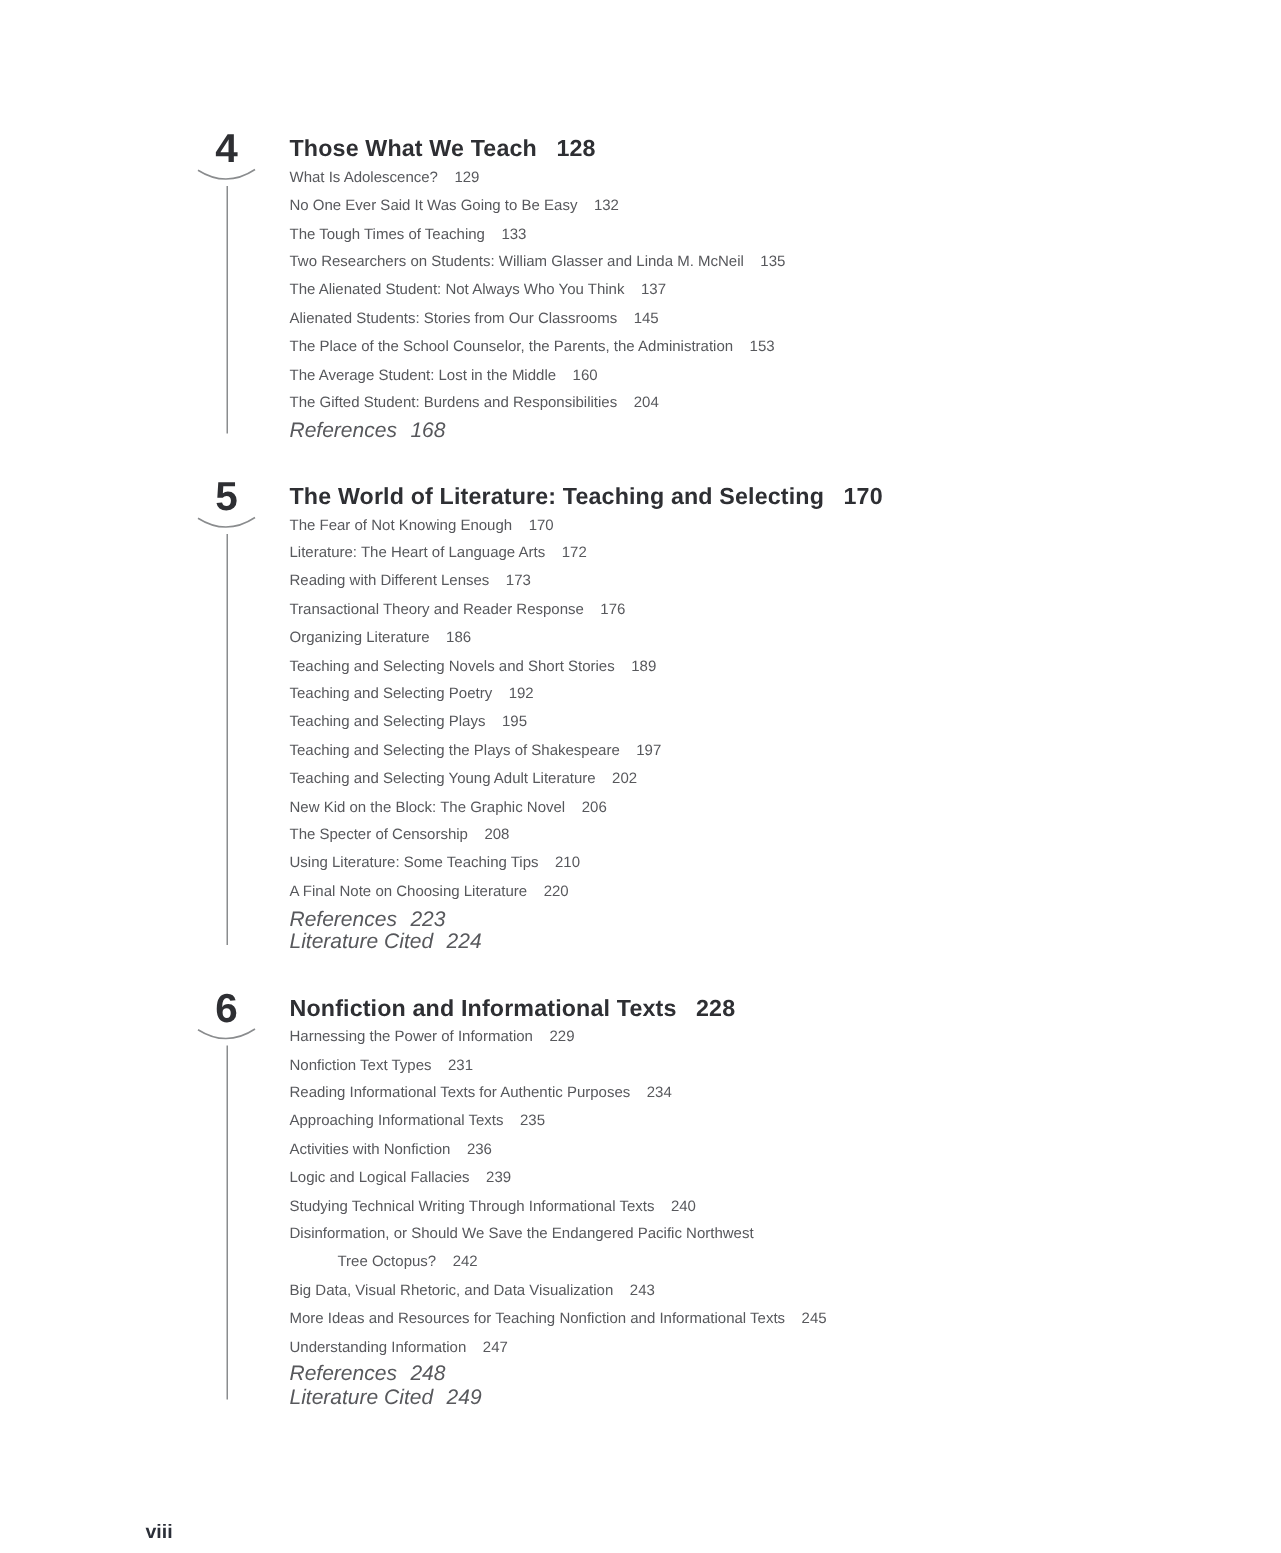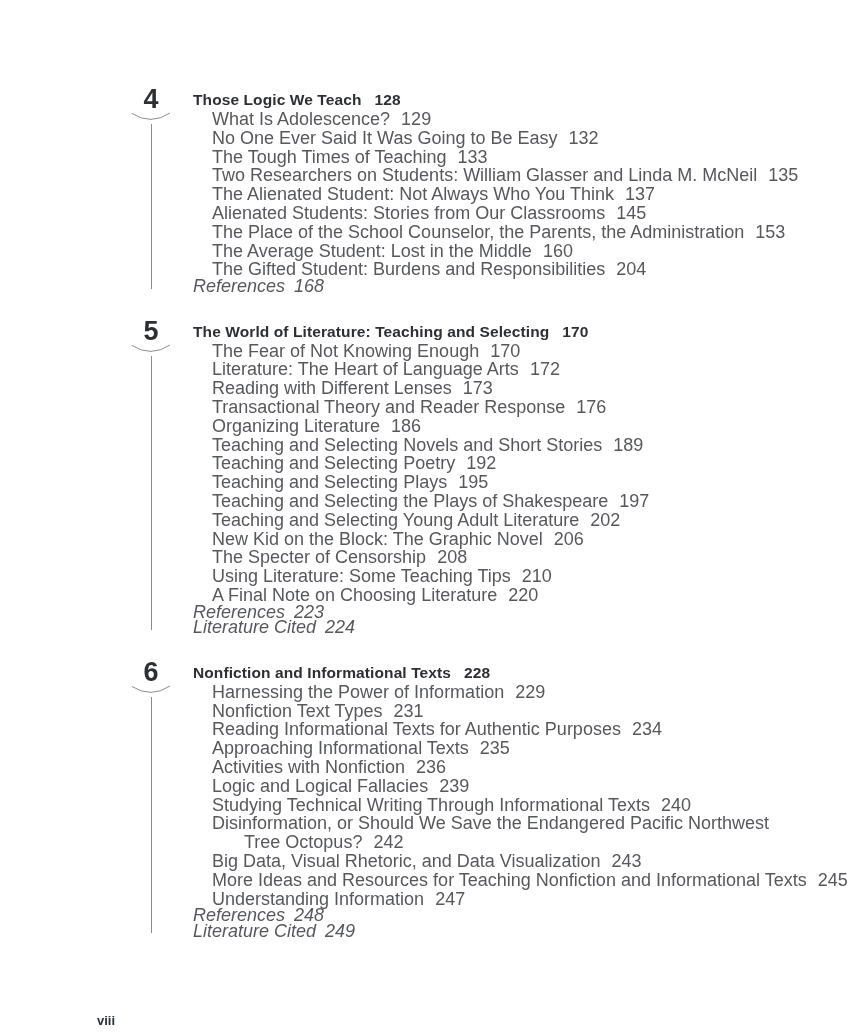--- a/index.html
+++ b/index.html
@@ -64,30 +64,29 @@
   .trow {
     font-size: 15.5px;
     font-weight: bold;
     line-height: 20px;
     color: var(--title-text);
     letter-spacing: 0.1px;
     white-space: nowrap;
   }
   .tp { margin-left: 13px; }
   .item {
-    font-size: 18px;
+    font-size: 10px;
     line-height: 18.8px;
     color: var(--body-text);
     white-space: nowrap;
-    margin-left: 19px;
   }
   .item.cont { padding-left: 32px; }
   .pg { margin-left: 11px; }
   .ref {
-    font-size: 18px;
+    font-size: 14px;
     font-style: italic;
     line-height: 15.5px;
     color: var(--body-text);
     white-space: nowrap;
   }
   .rpg { margin-left: 9px; }
   .folio {
     position: absolute;
     left: 97px;
     top: 1013px;
@@ -103,21 +102,21 @@
   <div class="toc" id="toc">
       <section class="chapter">
         <div class="rail">
           <div class="num">4</div>
           <svg class="arc" viewBox="0 0 40 12" xmlns="http://www.w3.org/2000/svg">
             <path d="M1 1.5 Q20 13.5 39 1" fill="none" stroke="currentColor" stroke-width="1"></path>
           </svg>
           <div class="stem"></div>
         </div>
         <div class="cbody">
-          <div class="trow"><span class="t">Those Logic We Teach</span><span class="tp">128</span></div>
+          <div class="trow"><span class="t">Those What We Teach</span><span class="tp">128</span></div>
           <div class="item"><span class="it">What Is Adolescence?</span><span class="pg">129</span></div>
           <div class="item"><span class="it">No One Ever Said It Was Going to Be Easy</span><span class="pg">132</span></div>
           <div class="item"><span class="it">The Tough Times of Teaching</span><span class="pg">133</span></div>
           <div class="item"><span class="it">Two Researchers on Students: William Glasser and Linda M. McNeil</span><span class="pg">135</span></div>
           <div class="item"><span class="it">The Alienated Student: Not Always Who You Think</span><span class="pg">137</span></div>
           <div class="item"><span class="it">Alienated Students: Stories from Our Classrooms</span><span class="pg">145</span></div>
           <div class="item"><span class="it">The Place of the School Counselor, the Parents, the Administration</span><span class="pg">153</span></div>
           <div class="item"><span class="it">The Average Student: Lost in the Middle</span><span class="pg">160</span></div>
           <div class="item"><span class="it">The Gifted Student: Burdens and Responsibilities</span><span class="pg">204</span></div>
           <div class="ref"><span class="rt">References</span><span class="rpg">168</span></div>

